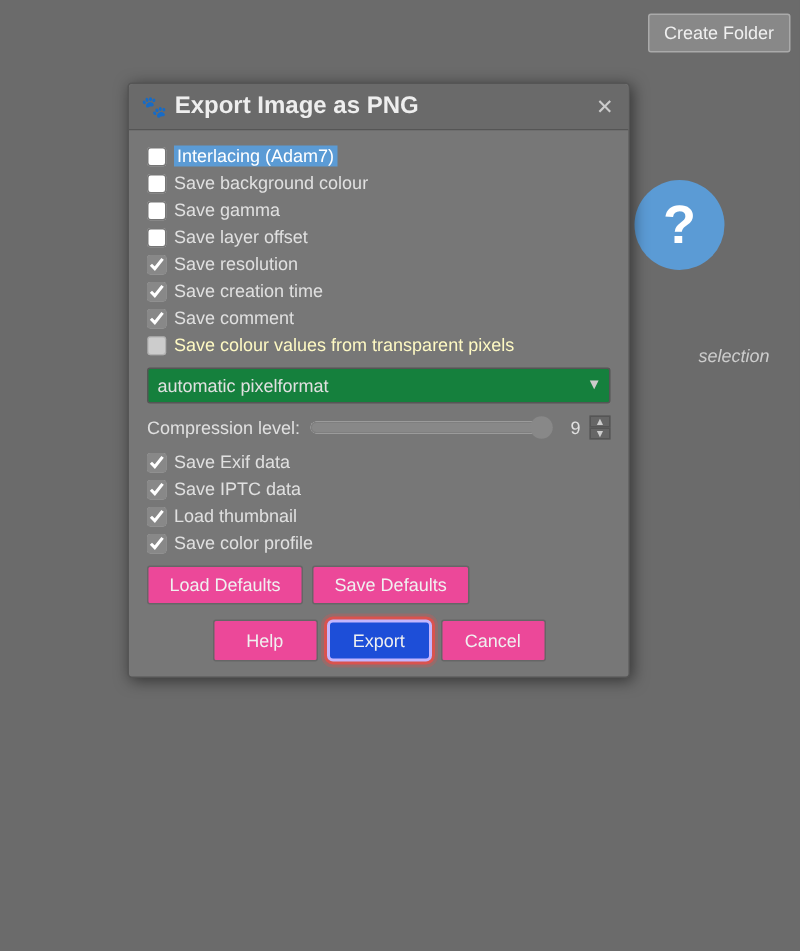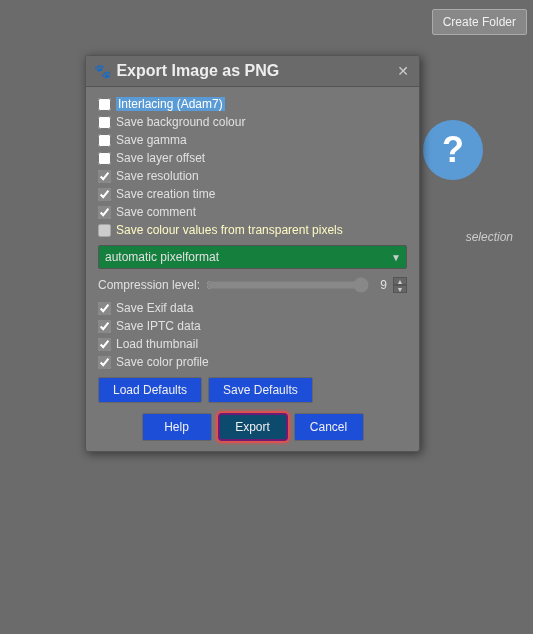--- a/index.html
+++ b/index.html
@@ -216,36 +216,36 @@
     }
 
     
     .bottom-buttons {
       display: flex;
       gap: 6px;
       margin-top: 10px;
       justify-content: center;
     }
     .btn {
-      background: #1d4ed8;
+      background: #ec4899;
       border: 1px solid #666;
       color: #f0f0f0;
       padding: 5px 14px;
       font-size: 12px;
       cursor: pointer;
       border-radius: 2px;
       min-width: 70px;
     }
 
     .export-btn-wrapper {
       position: relative;
     }
     .export-btn {
-      background: #0c4a6e;
-      border: 2px solid #701a75;
+      background: #1d4ed8;
+      border: 2px solid #c4b5fd;
       color: #f0f0f0;
       padding: 5px 14px;
       font-size: 12px;
       cursor: pointer;
       border-radius: 4px;
       min-width: 70px;
       box-shadow: 0 0 0 2px #d9534f, 0 0 0 4px rgba(217,83,79,0.3);
     }
 
     .defaults-buttons {

